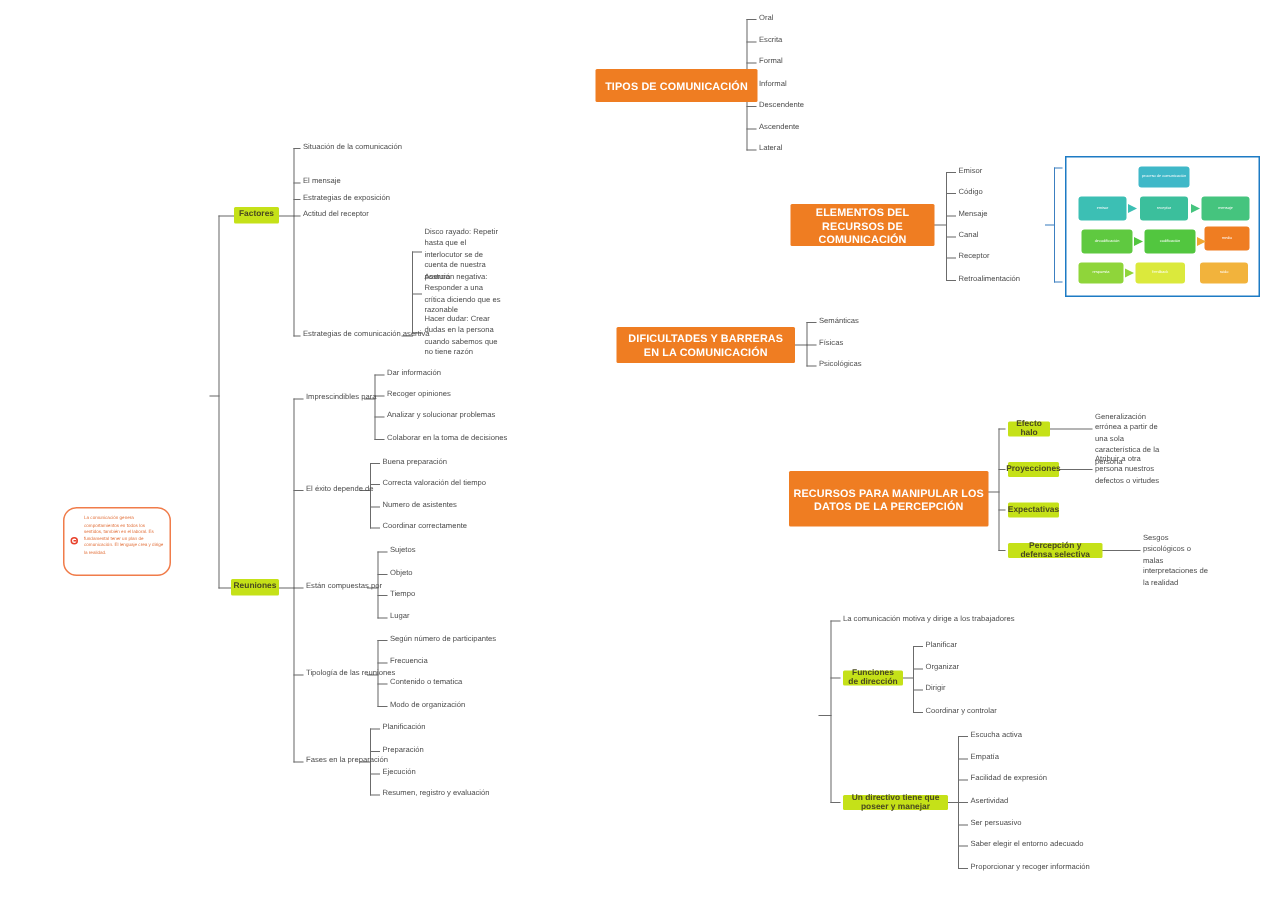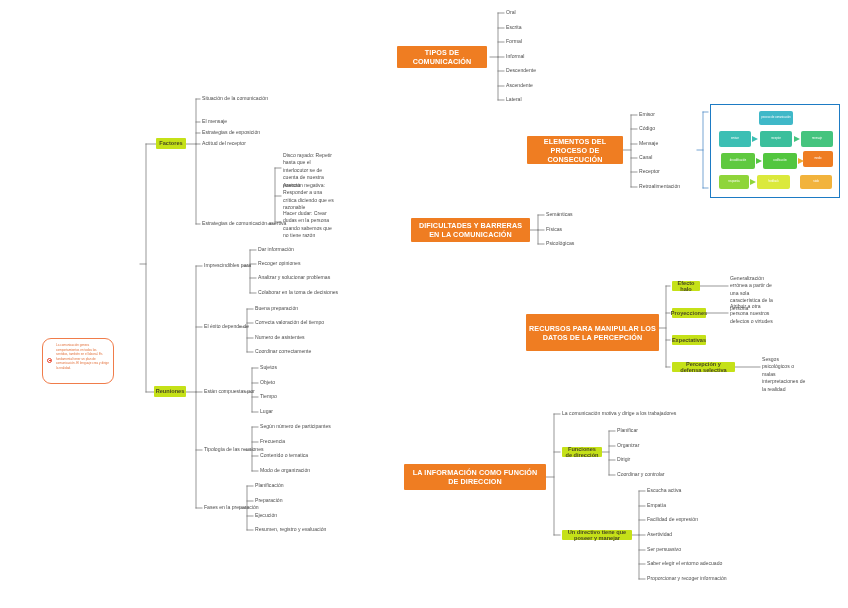--- a/index.html
+++ b/index.html
@@ -246,30 +246,30 @@
   <div class="node leaf" style="left:260px;top:436px;width:110px;height:11px;">Frecuencia</div>
   <div class="node leaf" style="left:260px;top:450px;width:110px;height:11px;">Contenido o tematica</div>
   <div class="node leaf" style="left:260px;top:465px;width:110px;height:11px;">Modo de organización</div>
 
   <div class="node mid" style="left:204px;top:502px;width:60px;height:11px;">Fases en la preparación</div>
   <div class="node leaf" style="left:255px;top:480px;width:110px;height:11px;">Planificación</div>
   <div class="node leaf" style="left:255px;top:495px;width:110px;height:11px;">Preparación</div>
   <div class="node leaf" style="left:255px;top:510px;width:110px;height:11px;">Ejecución</div>
   <div class="node leaf" style="left:255px;top:524px;width:110px;height:11px;">Resumen, registro y evaluación</div>
 
-  <div class="node orange-topic" style="left:397px;top:46px;width:90px;height:22px;padding:0 3px;">TIPOS DE COMUNICACIÓN</div>
+  <div class="node orange-topic" style="left:397px;top:46px;width:108px;height:22px;padding:0 3px;">TIPOS DE COMUNICACIÓN</div>
   <div class="node leaf" style="left:506px;top:7px;width:60px;height:11px;">Oral</div>
   <div class="node leaf" style="left:506px;top:22px;width:60px;height:11px;">Escrita</div>
   <div class="node leaf" style="left:506px;top:36px;width:60px;height:11px;">Formal</div>
   <div class="node leaf" style="left:506px;top:51px;width:60px;height:11px;">Informal</div>
   <div class="node leaf" style="left:506px;top:65px;width:60px;height:11px;">Descendente</div>
   <div class="node leaf" style="left:506px;top:80px;width:60px;height:11px;">Ascendente</div>
   <div class="node leaf" style="left:506px;top:94px;width:60px;height:11px;">Lateral</div>
 
-  <div class="node orange-topic" style="left:527px;top:136px;width:96px;height:28px;padding:0 3px;">ELEMENTOS DEL PROCESO DE CONSECUCIÓN</div>
+  <div class="node orange-topic" style="left:527px;top:136px;width:96px;height:28px;padding:0 3px;">ELEMENTOS DEL RECURSOS DE COMUNICACIÓN</div>
   <div class="node leaf" style="left:639px;top:109px;width:60px;height:11px;">Emisor</div>
   <div class="node leaf" style="left:639px;top:123px;width:60px;height:11px;">Código</div>
   <div class="node leaf" style="left:639px;top:138px;width:60px;height:11px;">Mensaje</div>
   <div class="node leaf" style="left:639px;top:152px;width:60px;height:11px;">Canal</div>
   <div class="node leaf" style="left:639px;top:166px;width:60px;height:11px;">Receptor</div>
   <div class="node leaf" style="left:639px;top:181px;width:60px;height:11px;">Retroalimentación</div>
 
   <div class="diagram" style="left:710px;top:104px;width:130px;height:94px;">
     <div class="dbox" style="left:48px;top:6px;width:34px;height:14px;background:#3fb8c8;">proceso de comunicación</div>
     <div class="dbox" style="left:8px;top:26px;width:32px;height:16px;background:#3cbfb4;">emisor</div>
@@ -312,21 +312,20 @@
   <div class="node leaf wrap" style="left:730px;top:275px;width:48px;height:28px;">Generalización errónea a partir de una sola característica de la persona</div>
 
   <div class="node green-tag" style="left:672px;top:308px;width:34px;height:10px;">Proyecciones</div>
   <div class="node leaf wrap" style="left:730px;top:303px;width:44px;height:28px;">Atribuir a otra persona nuestros defectos o virtudes</div>
 
   <div class="node green-tag" style="left:672px;top:335px;width:34px;height:10px;">Expectativas</div>
 
   <div class="node green-tag" style="left:672px;top:362px;width:63px;height:10px;">Percepción y defensa selectiva</div>
   <div class="node leaf wrap" style="left:762px;top:356px;width:44px;height:28px;">Sesgos psicológicos o malas interpretaciones de la realidad</div>
 
-  <div class="node orange-topic" style="left:404px;top:464px;width:142px;height:26px;padding:0 3px;">LA INFORMACIÓN COMO FUNCIÓN DE DIRECCION</div>
 
   <div class="node leaf" style="left:562px;top:408px;width:150px;height:11px;">La comunicación motiva y dirige a los trabajadores</div>
 
   <div class="node green-tag" style="left:562px;top:447px;width:40px;height:10px;">Funciones de dirección</div>
   <div class="node leaf" style="left:617px;top:425px;width:80px;height:11px;">Planificar</div>
   <div class="node leaf" style="left:617px;top:440px;width:80px;height:11px;">Organizar</div>
   <div class="node leaf" style="left:617px;top:454px;width:80px;height:11px;">Dirigir</div>
   <div class="node leaf" style="left:617px;top:469px;width:80px;height:11px;">Coordinar y controlar</div>
 
   <div class="node green-tag" style="left:562px;top:530px;width:70px;height:10px;">Un directivo tiene que poseer y manejar</div>

